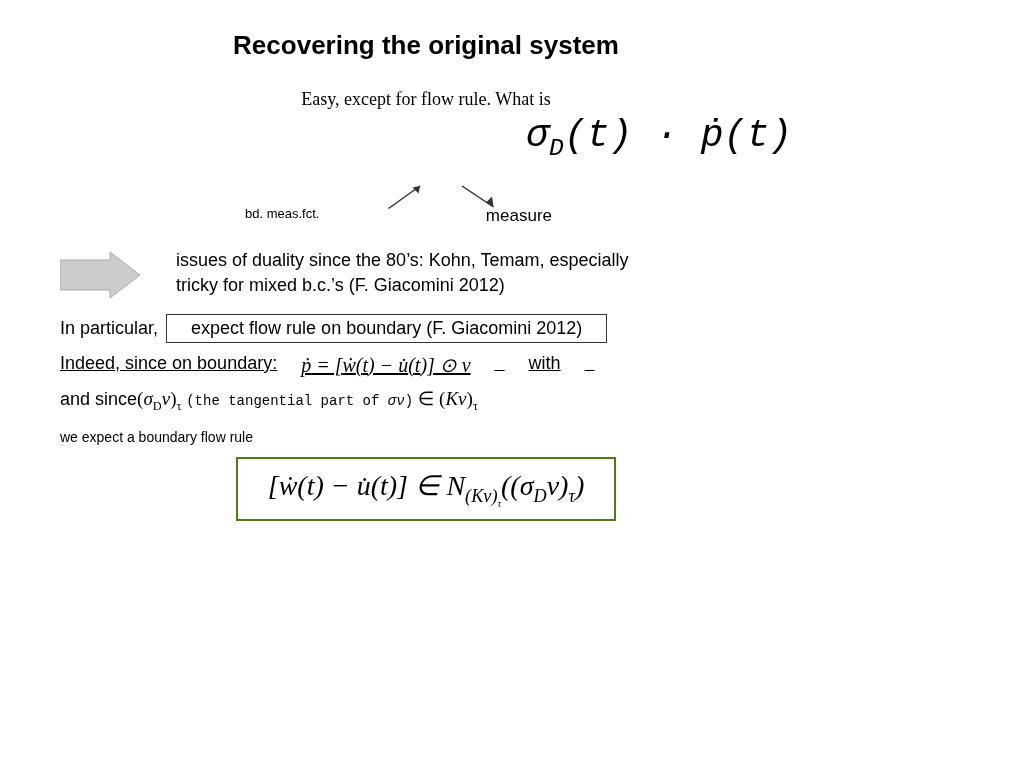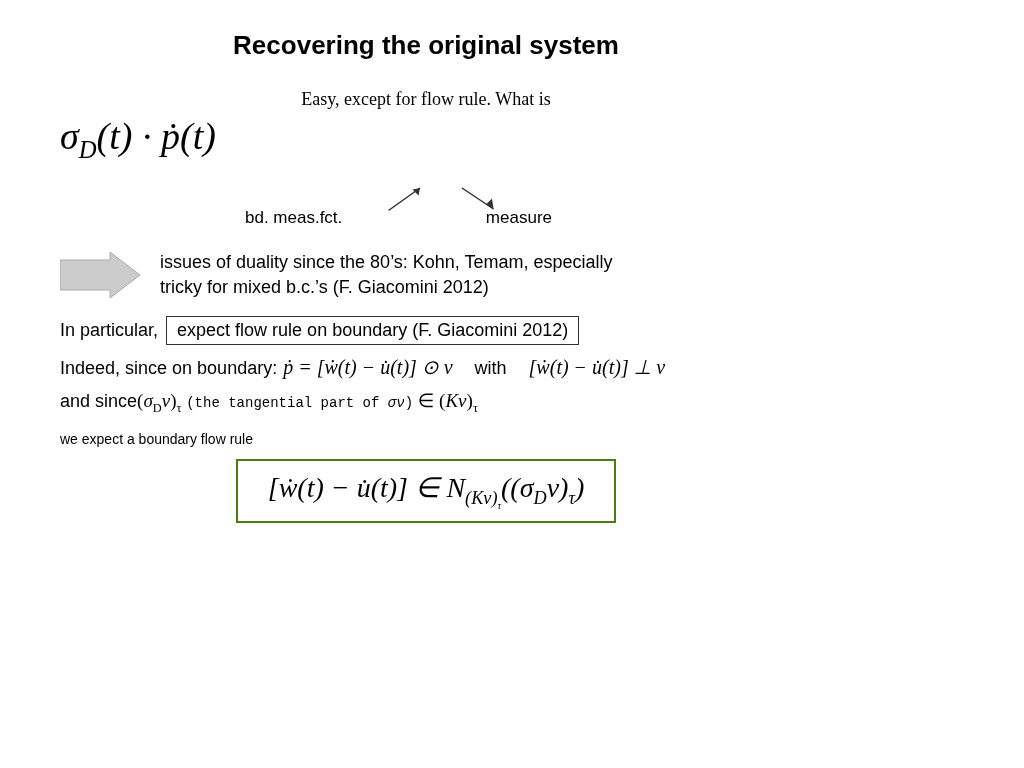--- a/index.html
+++ b/index.html
@@ -27,41 +27,41 @@
       margin-bottom: 28px;
     }
 
     .center-text {
       text-align: center;
       font-size: 18px;
       margin-bottom: 2px;
     }
 
     .formula-main {
-      text-align: left;
+      text-align: right;
       font-size: 38px;
       font-style: italic;
       margin: 4px 0 16px 0;
-      font-family: Liberation Serif, serif;
+      font-family: Liberation Mono, monospace;
     }
 
     .arrows-row {
       position: relative;
       display: flex;
       align-items: flex-start;
       justify-content: center;
       height: 60px;
       margin-bottom: 8px;
     }
 
     .bd-label {
       position: absolute;
       left: 185px;
       top: 28px;
-      font-size: 17px;
+      font-size: 13px;
       font-family: Arial, Helvetica, sans-serif;
     }
 
     .measure-label {
       position: absolute;
       right: 240px;
       top: 28px;
       font-size: 17px;
       font-family: Arial, Helvetica, sans-serif;
     }
@@ -77,23 +77,24 @@
     .arrow-right {
       position: absolute;
       right: 285px;
       top: 2px;
       width: 50px;
       height: 30px;
     }
 
     .big-arrow-row {
       display: flex;
-      align-items: flex-start;
+      align-items: flex-end;
       margin-bottom: 8px;
       margin-top: 4px;
+      gap: 16px;
     }
 
     .big-arrow {
       width: 80px;
       height: 50px;
       margin-right: 20px;
       flex-shrink: 0;
       margin-top: 2px;
     }
 
@@ -110,34 +111,35 @@
     .in-particular-row {
       display: flex;
       align-items: center;
       margin: 14px 0 10px 0;
       font-size: 18px;
       font-family: Arial, Helvetica, sans-serif;
     }
 
     .boxed {
       border: 1.5px solid #333;
-      padding: 3px 10px;
+      padding: 3px 24px;
       margin: 0 8px;
       font-size: 18px;
       font-family: Arial, Helvetica, sans-serif;
     }
 
     .boundary-row {
       font-size: 18px;
       margin-bottom: 10px;
       font-family: Arial, Helvetica, sans-serif;
       display: flex;
-      align-items: flex-end;
+      align-items: flex-start;
       flex-wrap: wrap;
-      gap: 6px;
+      gap: 24px;
+      text-decoration: underline;
     }
 
     .and-since-row {
       font-size: 18px;
       margin-bottom: 16px;
       font-family: Arial, Helvetica, sans-serif;
       display: flex;
       align-items: center;
       gap: 0;
     }
@@ -227,23 +229,20 @@
   <div class="boundary-row">
     <span>Indeed, since on boundary:</span>
     
     <span style="font-family:'Times New Roman',serif; font-style:italic; font-size:20px;">
       <i>ṗ</i> = [<i>ẇ</i>(<i>t</i>) − <i>u̇</i>(<i>t</i>)] ⊙ <i>ν</i>
     </span>
     &nbsp;&nbsp;
     <span>with</span>
     &nbsp;&nbsp;
     
-    <span style="font-family:'Times New Roman',serif; font-style:italic; font-size:20px;">
-      [<i>ẇ</i>(<i>t</i>) − <i>u̇</i>(<i>t</i>)] ⊥ <i>ν</i>
-    </span>
   </div>
 
   <div class="and-since-row">
     <span>and since</span>
 
     <span style="font-family:'Times New Roman',serif; font-size:19px;">
       (<i>σ</i><sub>D</sub><i>ν</i>)<sub>τ</sub>
       <span style="font-family:'Courier New',monospace; font-size:14px;">(the tangential part of <i>σν</i>)</span>
       ∈ (<i>K</i><i>ν</i>)<sub>τ</sub>
     </span>

